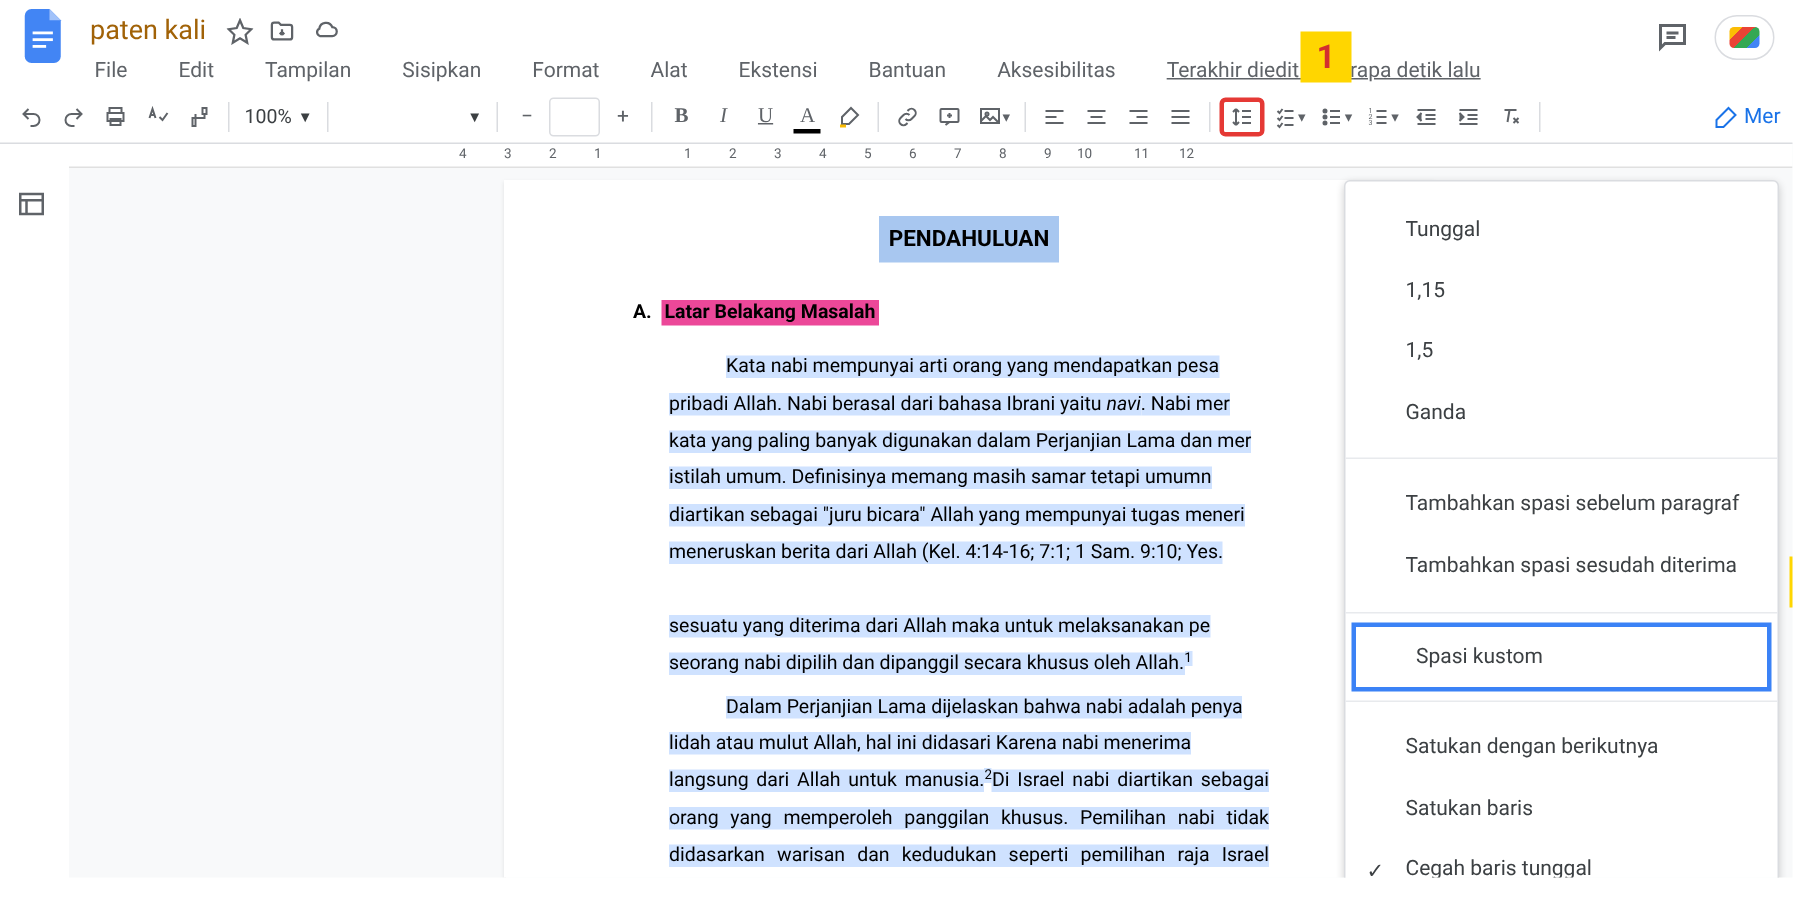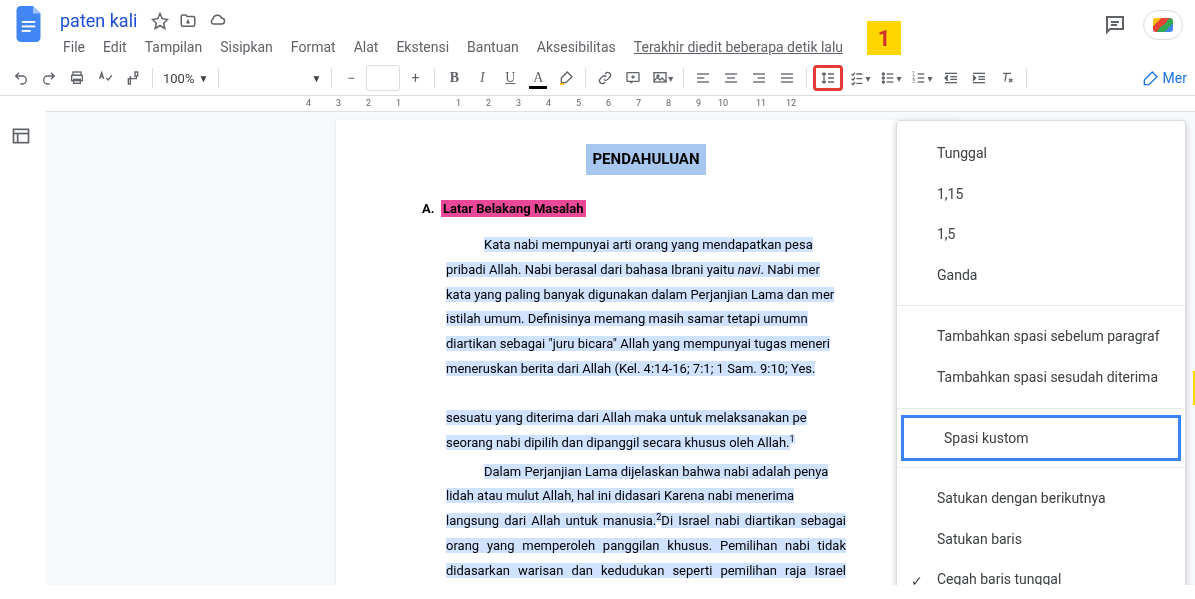--- a/index.html
+++ b/index.html
@@ -2,23 +2,23 @@
 <html><head>
 <meta charset="utf-8">
 <style>
 * { margin:0; padding:0; box-sizing:border-box; font-family:"Google Sans",Roboto,Arial,sans-serif; }
 body { background:#fff; color:#3c4043; font-size:14px; overflow:hidden; }
 .header { display:flex; align-items:flex-start; padding:6px 12px 0 12px; gap:8px; }
 .docs-logo { width:36px; height:36px; display:flex; align-items:center; justify-content:center; }
 .docs-logo svg { width:28px; height:36px; }
 .title-area { flex:1; }
 .title-line { display:flex; align-items:center; gap:10px; padding:2px 0; }
-.doc-title { font-size:18px; color:#1d4ed8; padding:2px 4px; }
+.doc-title { font-size:18px; color:#a16207; padding:2px 4px; }
 .title-icon { color:#5f6368; display:flex; align-items:center; }
-.menu-bar { display:flex; gap:4px; padding:2px 0 4px 0; font-size:14px; color:#5f6368; }
+.menu-bar { display:flex; gap:20px; padding:2px 0 4px 0; font-size:14px; color:#5f6368; }
 .menu-item { padding:2px 7px; cursor:pointer; }
 .edit-status { text-decoration:underline; }
 .right-icons { display:flex; align-items:center; gap:16px; padding-top:4px; }
 .chat-icon { width:24px; height:24px; color:#5f6368; }
 .meet-badge { width:40px; height:30px; background:#fff; border:1px solid #dadce0; border-radius:20px; display:flex; align-items:center; justify-content:center; position:relative; }
 .meet-badge .cam { width:20px; height:14px; background:linear-gradient(135deg,#fbbc04 0 25%,#ea4335 25% 50%,#34a853 50% 75%,#4285f4 75%); border-radius:3px; position:relative; }
 .toolbar { display:flex; align-items:center; padding:4px 8px; border-bottom:1px solid #dadce0; gap:2px; position:relative; }
 .tool-btn { min-width:26px; height:26px; display:flex; align-items:center; justify-content:center; color:#5f6368; border-radius:3px; cursor:pointer; padding:0 4px; }
 .sep { width:1px; height:20px; background:#dadce0; margin:0 4px; }
 .zoom-sel { font-size:13px; color:#3c4043; padding:0 4px; display:flex; align-items:center; gap:4px; }

